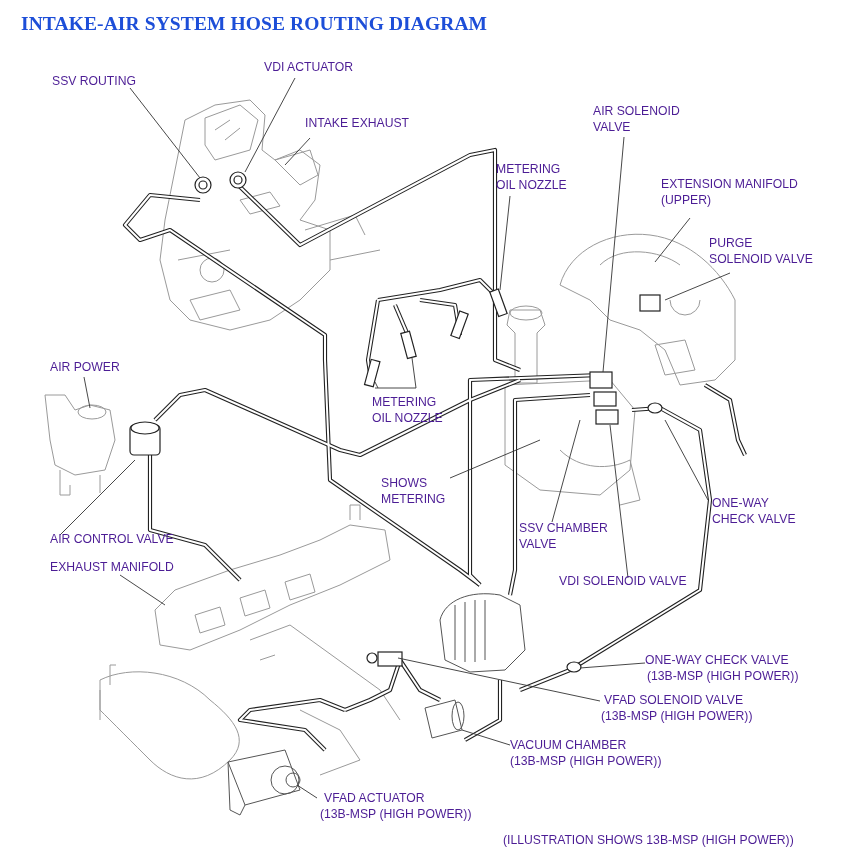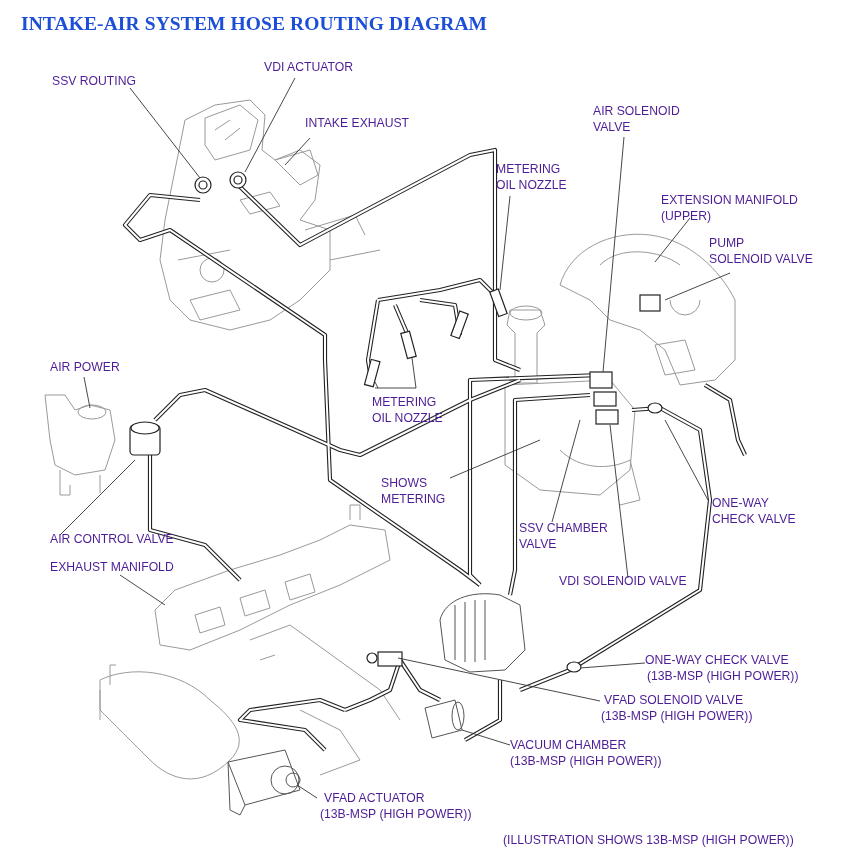--- a/index.html
+++ b/index.html
@@ -197,26 +197,26 @@
     <span>INTAKE EXHAUST</span>
   </div>
 <div class="lbl" style="left:593px;top:103px">
     <span>AIR SOLENOID</span>
     <span>VALVE</span>
   </div>
 <div class="lbl" style="left:496px;top:161px">
     <span>METERING</span>
     <span>OIL NOZZLE</span>
   </div>
-<div class="lbl" style="left:661px;top:192px">
+<div class="lbl" style="left:661px;top:176px">
     <span>EXTENSION MANIFOLD</span>
     <span> (UPPER)</span>
   </div>
 <div class="lbl" style="left:709px;top:235px">
-    <span>PUMP</span>
+    <span>PURGE</span>
     <span>SOLENOID VALVE</span>
   </div>
 <div class="lbl" style="left:50px;top:359px">
     <span>AIR POWER</span>
   </div>
 <div class="lbl" style="left:372px;top:394px">
     <span>METERING</span>
     <span>OIL NOZZLE</span>
   </div>
 <div class="lbl" style="left:381px;top:475px">

